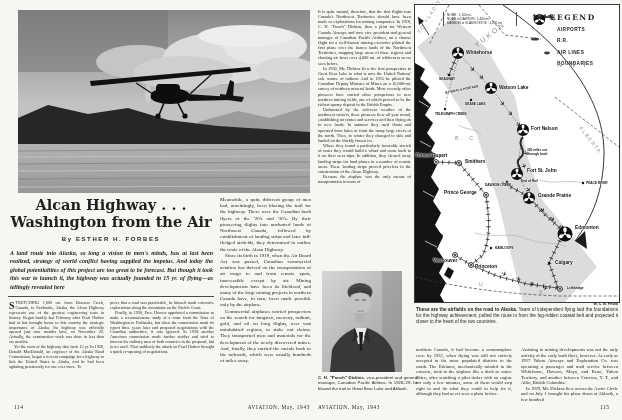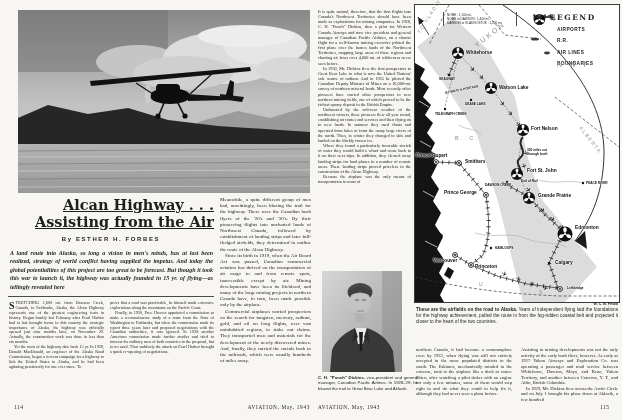--- a/index.html
+++ b/index.html
@@ -3,22 +3,22 @@
 <meta charset="utf-8">
 <style>
   html,body { margin:0; padding:0; background:#dadad6; }
   #page {
     position:relative; width:622px; height:420px; overflow:hidden;
     background:#f7f6f2; color:#1f1f1f;
     font-family:"Liberation Serif", serif;
   }
   
   #hero-photo { position:absolute; left:18px; top:10px; width:292px; height:183px; }
-  #title { position:absolute; left:8px; top:196px; width:206px; text-align:right;
-           font-family:"DejaVu Serif", serif; font-weight:bold; font-size:14.5px; line-height:17px;text-decoration:underline; }
+  #title { position:absolute; left:8px; top:196px; width:206px; text-align:center;
+           font-family:"DejaVu Serif", serif; font-weight:bold; font-size:14.5px; line-height:17px; }
   #byline { position:absolute; left:8px; top:236px; width:206px; text-align:center;
             font-family:"Liberation Sans", sans-serif; font-weight:bold; font-size:6px; letter-spacing:1.6px; }
   #lead { position:absolute; left:10px; top:249px; width:203px; text-align:justify;
           font-weight:bold; font-style:italic; font-size:6px; line-height:8.4px; }
   #lead-rule { position:absolute; left:8px; top:296px; width:206px; height:0; border-top:1px solid #4a4a4a; }
 
   .col { position:absolute; text-align:justify; overflow:hidden;
          font-size:4.4px; line-height:5.2px; }
   .col p { margin:0; text-indent:5px; }
   .col p.first { text-indent:0; }
@@ -123,21 +123,21 @@
         <line x1="146" y1="93" x2="141" y2="105" stroke="#0d0d0d" stroke-width="1.6"></line>
         <line x1="160" y1="93" x2="166" y2="105" stroke="#0d0d0d" stroke-width="1.6"></line>
         <circle cx="140" cy="106" r="2.6" fill="#0d0d0d"></circle>
         <circle cx="167" cy="106" r="2.6" fill="#0d0d0d"></circle>
       </g>
     </svg>
   </div>
 
   <div id="title">
     <div>Alcan Highway . . .</div>
-    <div>Assisting from the Air</div>
+    <div>Washington from the Air</div>
   </div>
   <div id="byline">By ESTHER H. FORBES</div>
   <div id="lead">A land route into Alaska, so long a vision in men's minds, has at last been realized, strategy of world conflict having supplied the impetus. And today the global potentialities of this project are too great to be forecast. But though it took this war to launch it, the highway was actually founded in 15 yr. of flying—as tellingly revealed here</div>
   <div id="lead-rule"></div>
 
   <div id="col1" class="col">
     <p class="first"><span class="dropcap">S</span><span>TRETCHING 1,600 mi. from Dawson Creek, Canada, to Fairbanks, Alaska, the Alcan Highway represents one of the greatest engineering feats in history. Begun hastily last February after Pearl Harbor had at last brought home to this country the strategic importance of Alaska, the highway was officially opened just nine months later, on November 20. Actually, the construction work was done in less than six months.</span></p>
     <p>Yet the roots of the highway date back 15 yr. In 1928, Donald MacDonald, an engineer of the Alaska Road Commission, began a fervent campaign for a highway to link the United States to Alaska, and he had been agitating persistently for one ever since. To</p>
   </div>
   <div id="col2" class="col">

